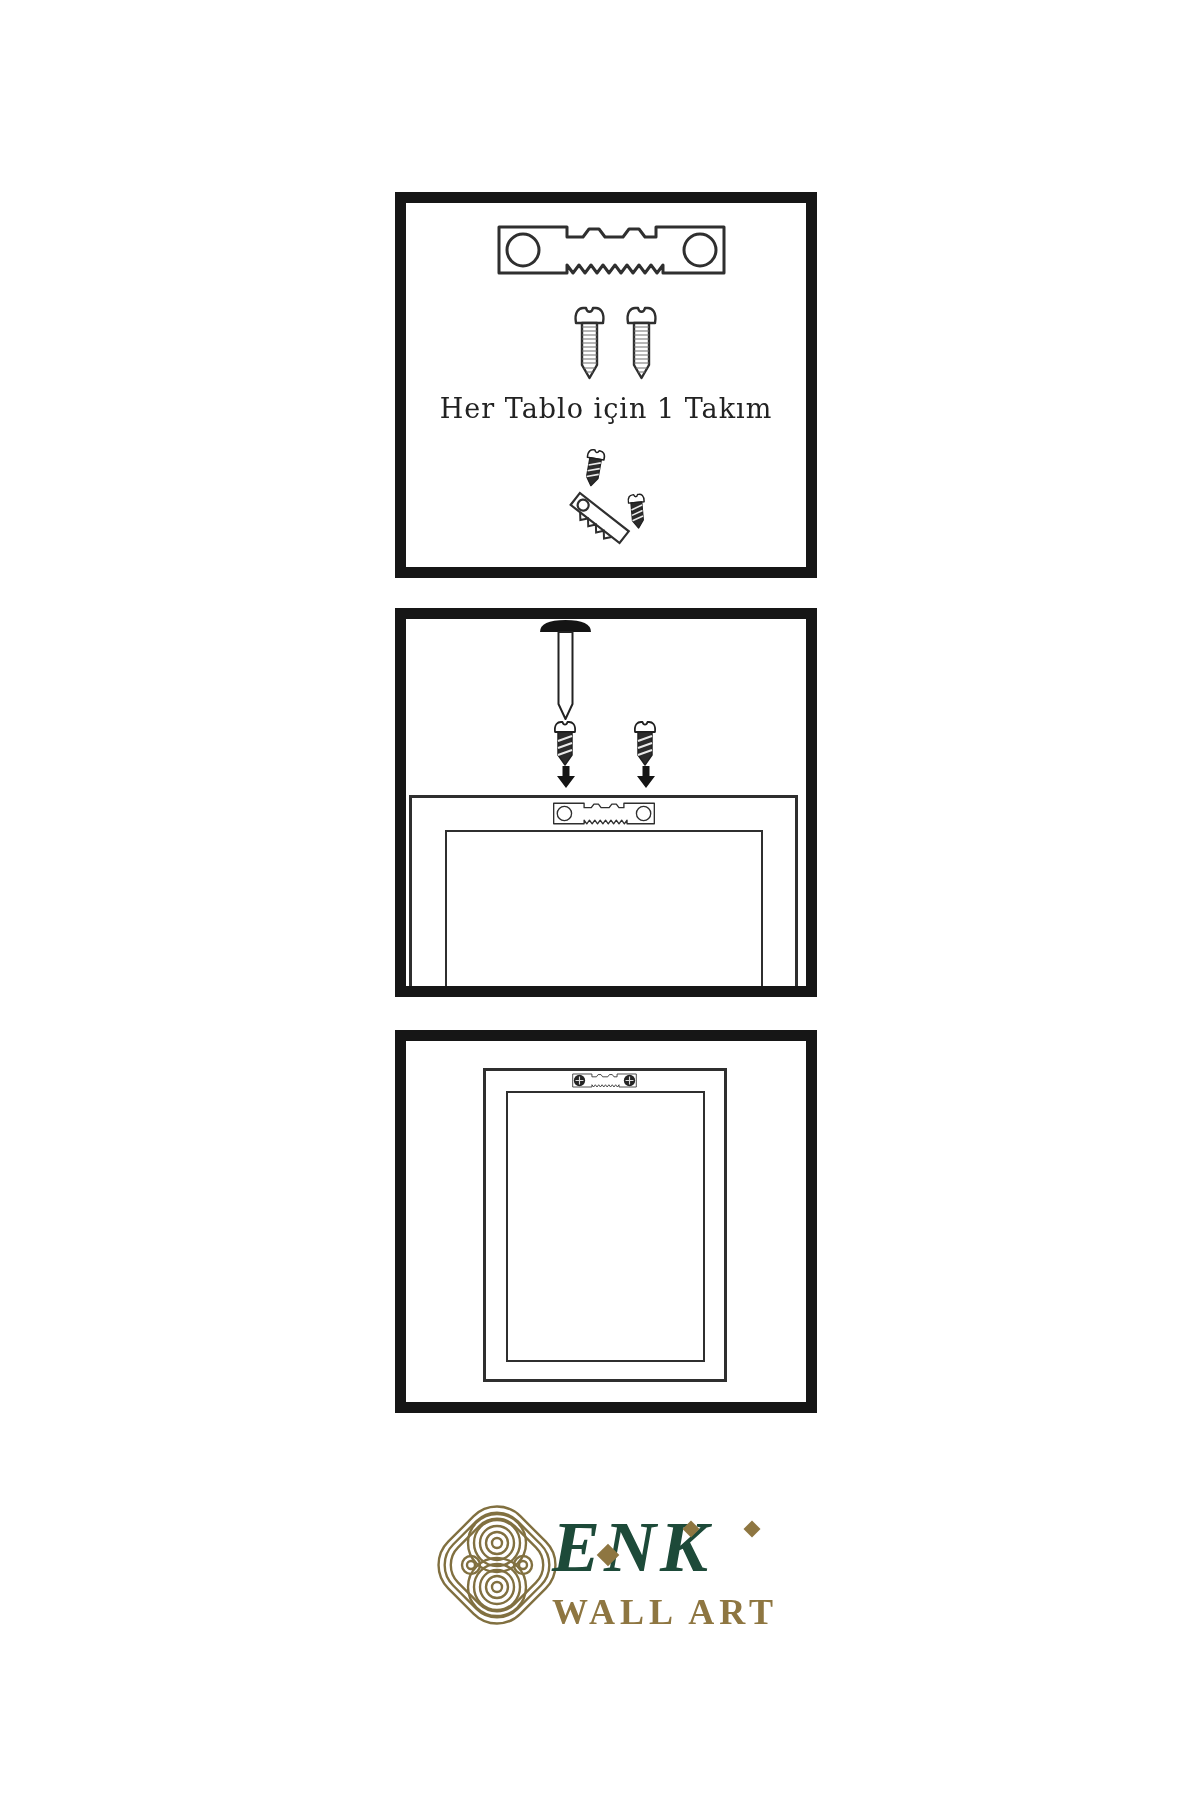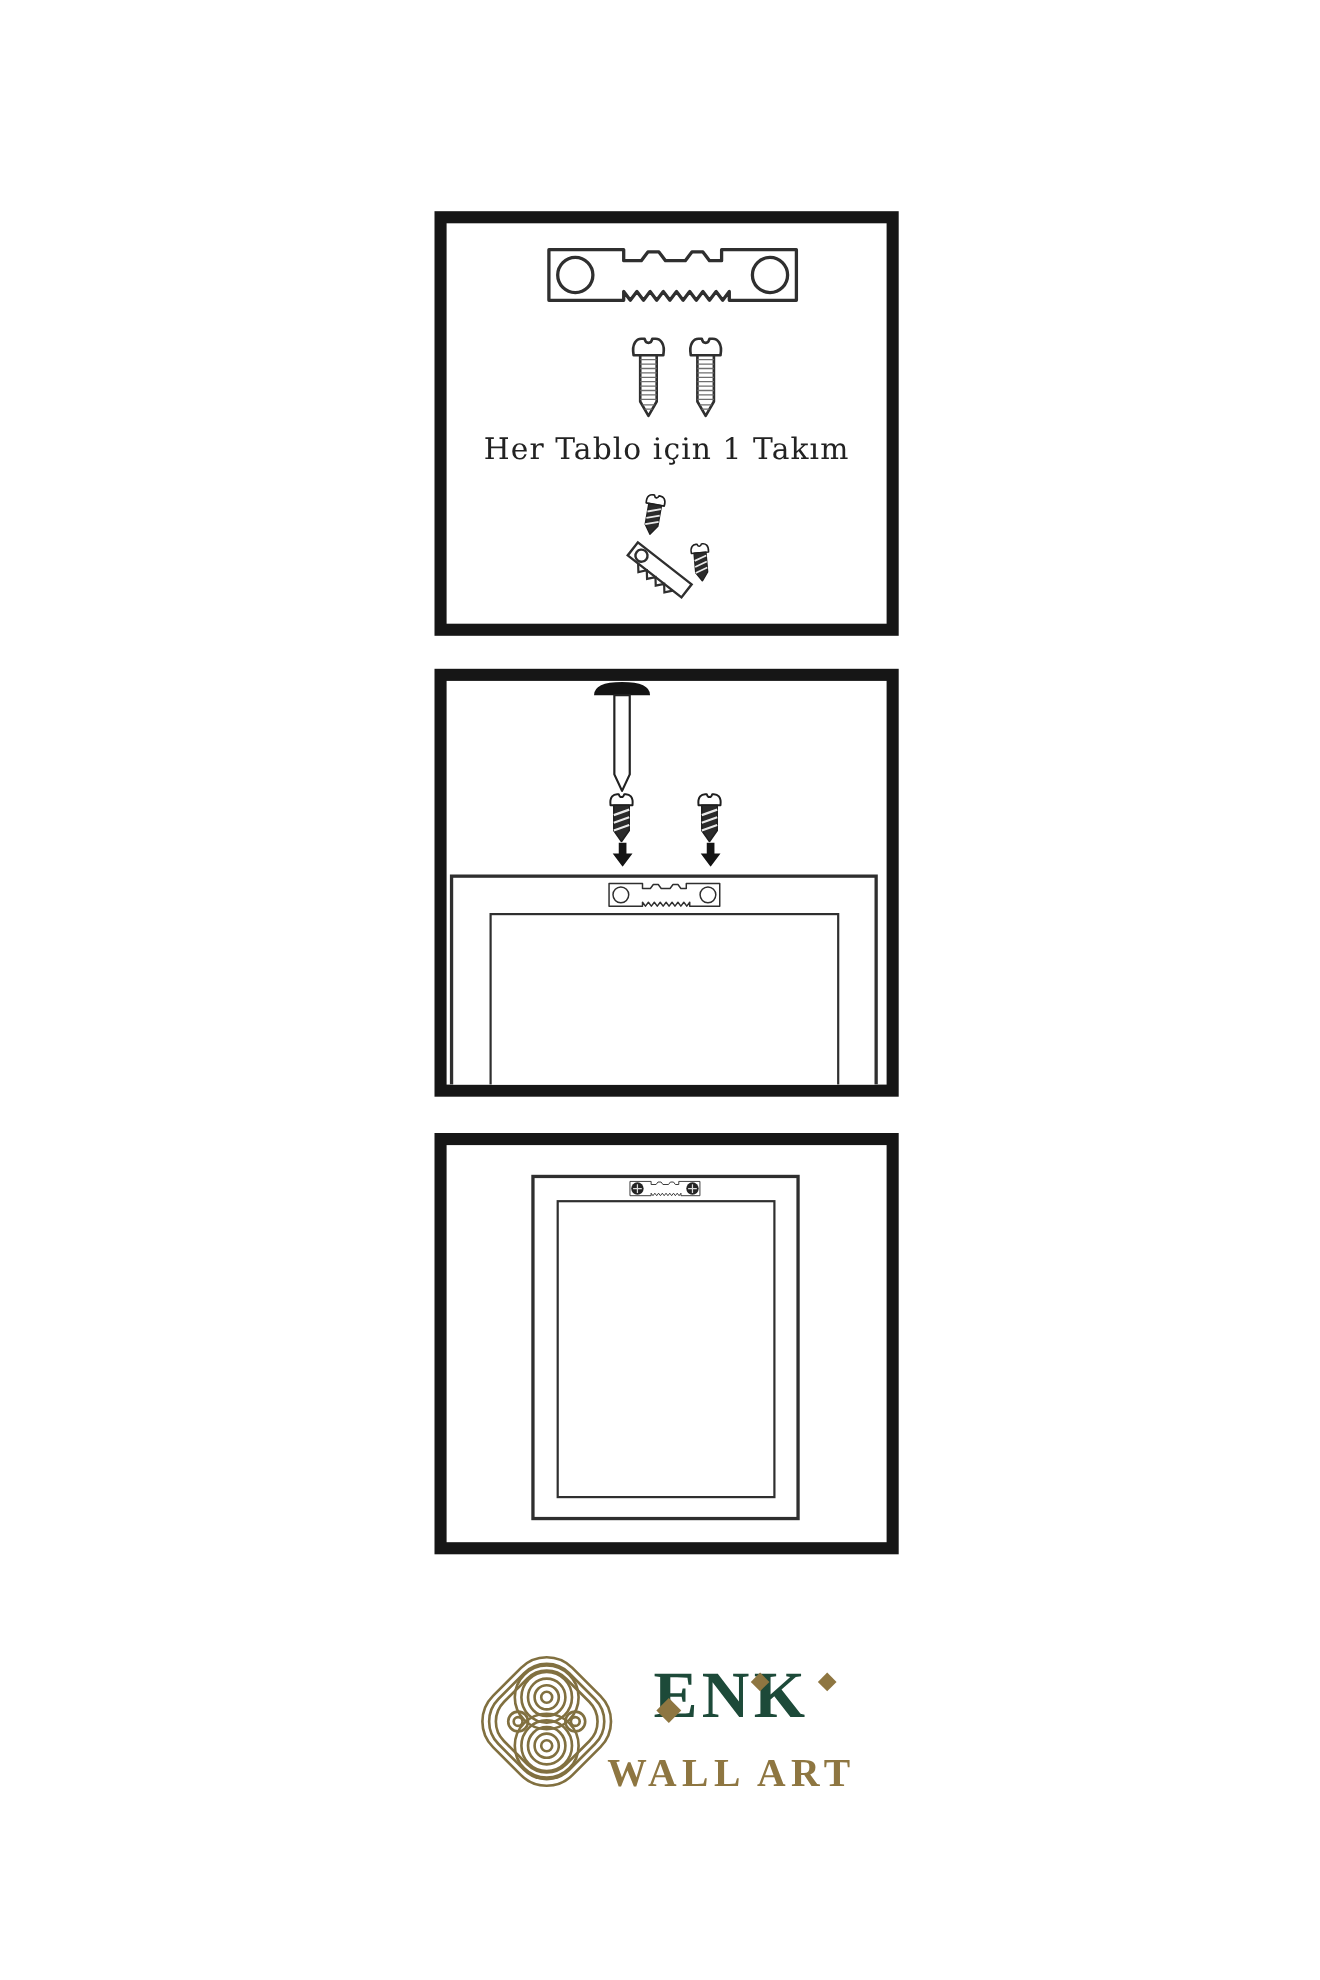--- a/index.html
+++ b/index.html
@@ -7,23 +7,23 @@
         font-family:"Liberation Sans",sans-serif;}
   .panel{position:absolute;box-sizing:border-box;border:11px solid var(--ink,#161616);
          background:#fff;overflow:hidden;}
   .abs{position:absolute;}
   .frame-rect{position:absolute;box-sizing:border-box;background:#fff;}
   .fr-thick{border:3px solid var(--line,#2f2f2f);}
   .fr-thin{border:2px solid var(--line,#2f2f2f);}
   .caption{position:absolute;left:0;right:0;text-align:center;
            font-family:"DejaVu Serif",serif;font-weight:400;font-size:27px;
            letter-spacing:1px;color:var(--caption-color,#222);}
-  .brand{position:absolute;text-align:center;font-family:"Liberation Serif",serif;
-         font-weight:700;color:var(--brand-green,#1d4a39);font-size:60px;line-height:1;
-         letter-spacing:4px;}
+  .brand{position:absolute;text-align:left;font-family:"Liberation Serif",serif;
+         font-weight:700;color:var(--brand-green,#1d4a39);font-size:72px;line-height:1;
+         letter-spacing:4px;font-style:italic;}
   .tagline{position:absolute;text-align:center;font-family:"Liberation Serif",serif;
            font-weight:700;color:var(--brand-gold,#8e7641);font-size:36px;line-height:1;
            letter-spacing:5px;}
   .diamond{position:absolute;background:var(--brand-gold,#8e7641);transform:rotate(45deg);}
 </style>
 </head>
 <body>
 
 <svg width="0" height="0" style="position:absolute" aria-hidden="true">
   <defs>

